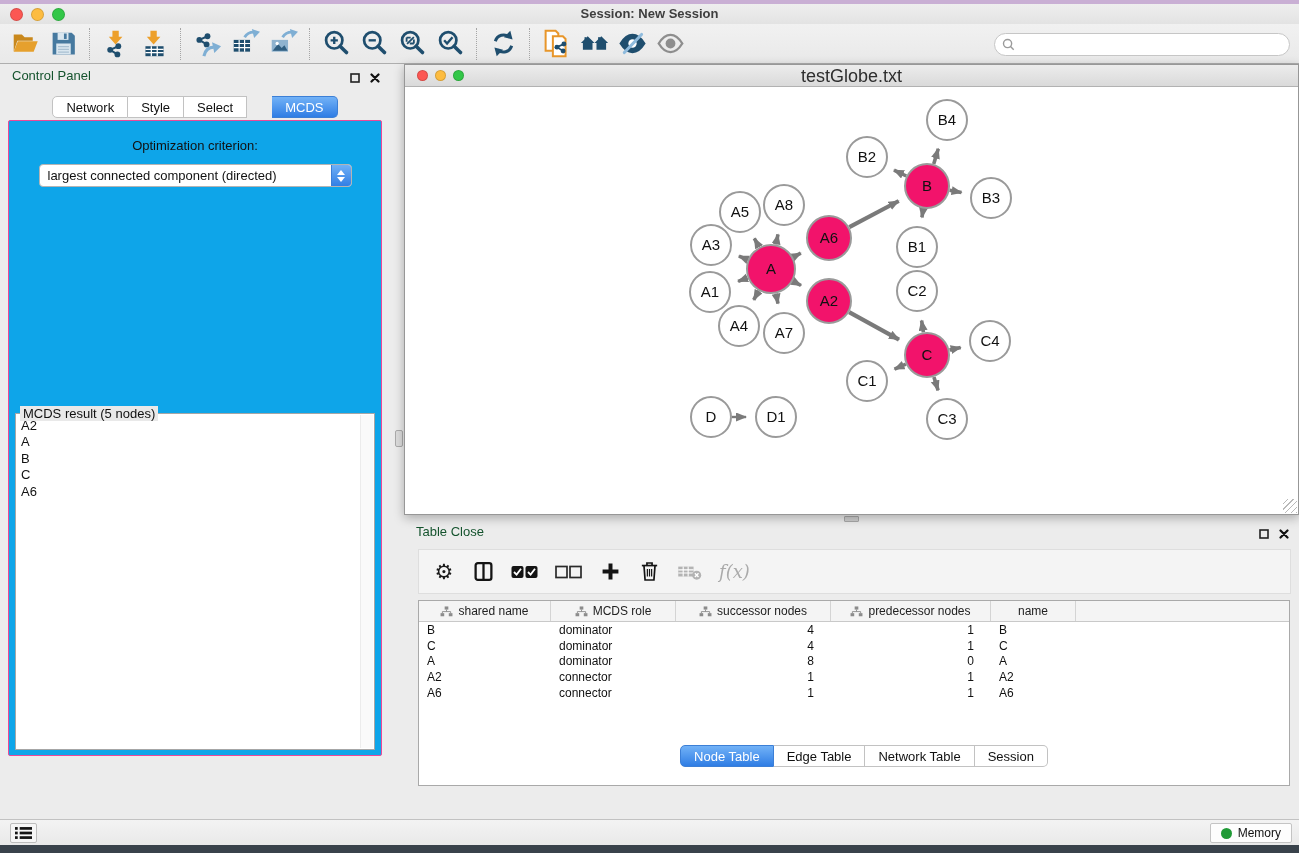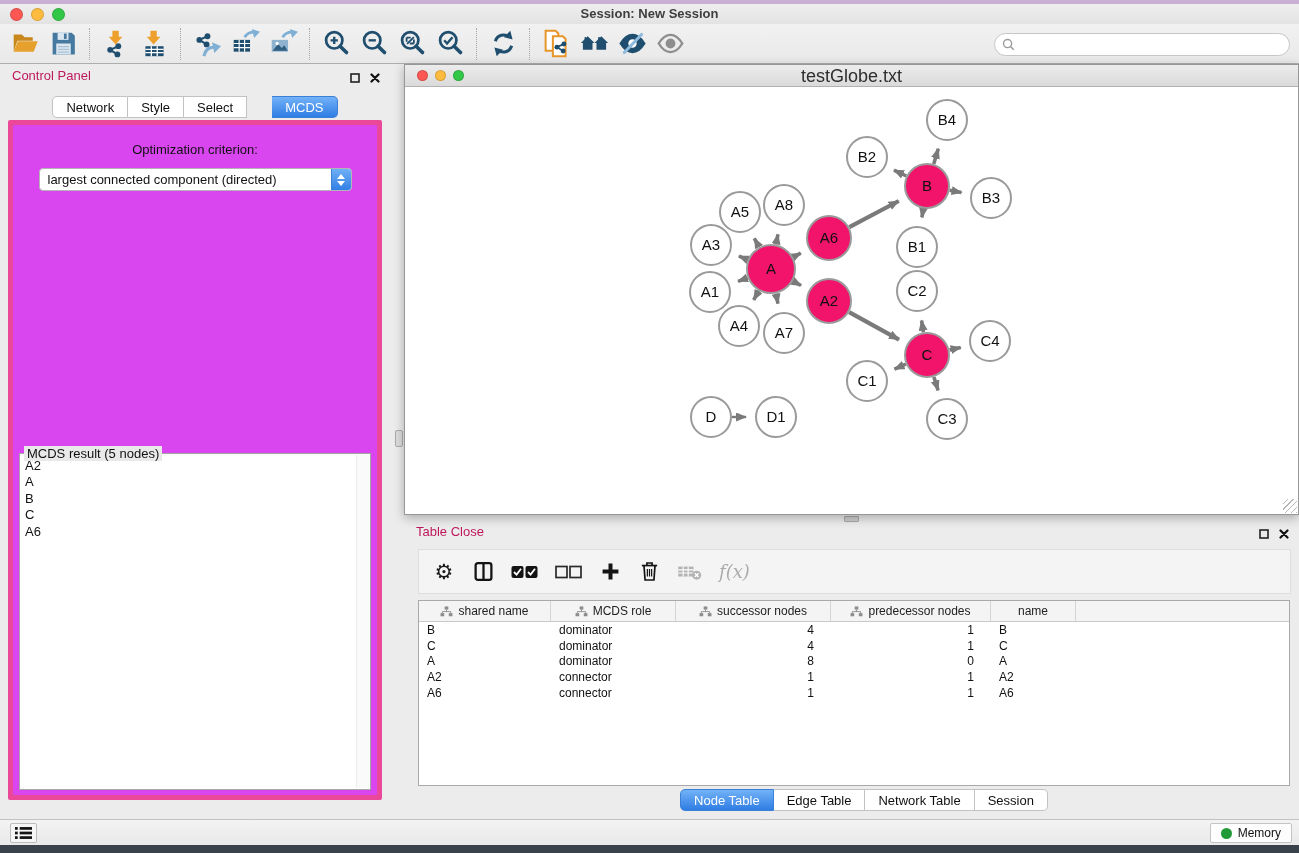--- a/index.html
+++ b/index.html
@@ -21,28 +21,28 @@
   .tb-btn svg { width:29px; height:29px; }
   .tb-sep { width:0; height:32px; border-left:1px dotted #a5a5a5; margin:0 7px; }
   .search-field { position:absolute; right:9px; top:9px; width:296px; height:23px; background:#fff; border:1px solid #c6c6c6; border-radius:12px; display:flex; align-items:center; padding:0 7px; }
   .search-field input { border:none; outline:none; flex:1; font-size:12px; background:transparent; margin-left:5px; }
 
   
   .main { flex:1; position:relative; background:#ececec; }
 
   
   .control-panel { position:absolute; left:0; top:0; width:390px; bottom:0; }
-  .panel-header-label { position:absolute; top:4px; left:12px; font-size:13px; color:#be185d; }
+  .panel-header-label { position:absolute; top:4px; left:12px; font-size:13px; color:#14532d; }
   .panel-header-icons { position:absolute; top:9px; right:10px; display:flex; gap:10px; align-items:center; }
   .cp-tabs { position:absolute; top:32px; left:0; width:100%; display:flex; justify-content:center; }
   .tab { height:22px; padding:0 13px; display:flex; align-items:center; font-size:13px; background:#fff; border:1px solid #c2c2c2; border-left-width:0; color:#111; cursor:default; }
   .tab:first-child { border-left-width:1px; border-radius:5px 0 0 5px; }
   .tab:last-child { border-radius:0 5px 5px 0; }
   .tab.active { background:linear-gradient(#72b2f7,#2f7de4); border-color:#3c7fd6; color:#fff;margin-left:25px; }
-  .cp-body { position:absolute; top:56px; left:8px; right:8px; bottom:19px; background:#d946ef; border:5px solid #ec4899; border-radius:2px; }
+  .cp-body { position:absolute; top:56px; left:8px; right:8px; bottom:19px; background:#0ea5e9; border:1px solid #ec4899; border-radius:2px; }
   .opt-label { margin-top:17px; text-align:center; font-size:13px; color:#111; }
   .select-row { display:flex; justify-content:center; margin-top:11px; }
   .select { width:313px; height:23px; background:#fff; border:1px solid #b4b4b4; border-radius:4px; display:flex; align-items:center; overflow:hidden; }
   .select .sel-value { flex:1; font-size:13px; padding-left:8px; color:#111; white-space:nowrap; }
   .select .stepper { width:20px; height:23px; background:linear-gradient(#72b2f7,#2f7de4); display:flex; flex-direction:column; align-items:center; justify-content:center; gap:2px; border-left:1px solid #3c7fd6; }
   .stepper .up { width:0;height:0;border-left:4px solid transparent;border-right:4px solid transparent;border-bottom:5px solid #fff; }
   .stepper .down { width:0;height:0;border-left:4px solid transparent;border-right:4px solid transparent;border-top:5px solid #fff; }
   .btn-row { display:flex; justify-content:center; gap:13px; margin-top:13px; }
   .push-btn { height:23px; padding:0 16px; background:linear-gradient(#ffffff,#f4f4f4); border:1px solid #c0c0c0; border-radius:4px; font-size:13px; color:#111; cursor:default; }
   .result-fieldset { position:absolute; left:6px; right:6px; bottom:5px; height:337px; border:1px solid #a6a6a6; background:#fff; }
@@ -73,21 +73,21 @@
   .th { display:flex; align-items:center; justify-content:center; gap:5px; font-size:12px; color:#222; border-right:1px solid #d4d4d4; }
   .th.filler { flex:1; border-right:none; }
   .tbody { flex:1; overflow:hidden; }
   .tr { height:15.8px; display:flex; align-items:center; font-size:12px; color:#111; cursor:default; }
   .td { white-space:nowrap; overflow:hidden; }
   .td.num { text-align:right; padding-right:17px; }
   .td.left { padding-left:8px; }
   .tp-tabs { position:absolute; bottom:8px; left:0; right:0; display:flex; justify-content:center; }
 
   
-  .status-bar { height:26px; flex:0 0 auto; border-top:1px solid #c2c2c2; background:linear-gradient(#f3f3f3,#e9e9e9); position:relative; }
+  .status-bar { height:26px; flex:0 0 auto; border-top:1px solid #c2c2c2; background:linear-gradient(#f3f3f3,#e9e9e9); position:relative;margin-top:44px; }
   .status-list-btn { position:absolute; left:10px; top:3px; width:27px; height:20px; background:#f6f6f6; border:1px solid #bdbdbd; border-radius:2px; display:flex; align-items:center; justify-content:center; }
   .memory-btn { position:absolute; right:7px; top:3px; height:20px; background:#fdfdfd; border:1px solid #c4c4c4; border-radius:2px; display:flex; align-items:center; gap:6px; padding:0 10px; font-size:12px; color:#111; }
   .memory-dot { width:11px; height:11px; border-radius:50%; background:#1f9a36; }
 
   .icon-x { display:block; }
 </style>
 </head>
 <body>
 
 <div id="desktop">

